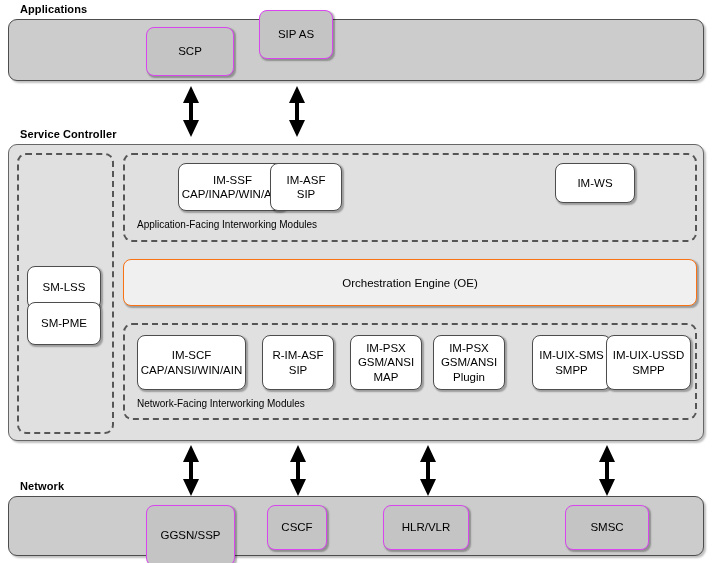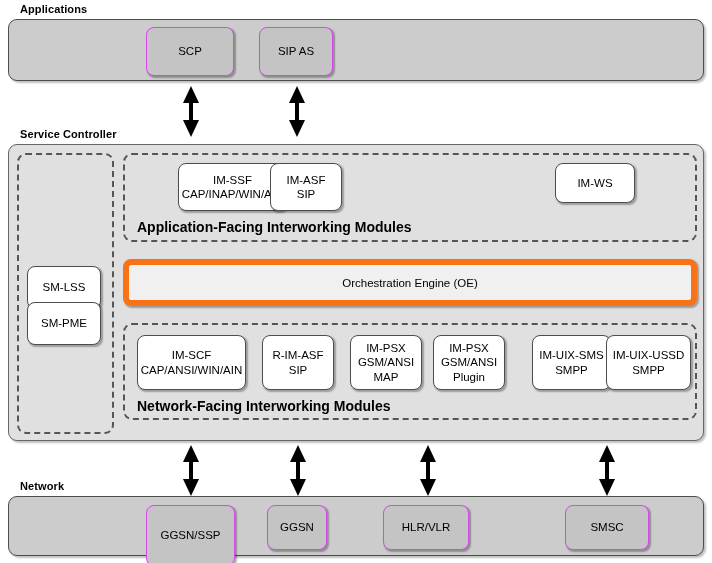--- a/index.html
+++ b/index.html
@@ -50,21 +50,21 @@
     border: 1px solid #d946ef;
     box-shadow: 1.5px 1.5px 1.5px rgba(0,0,0,0.3);
   }
   .node-white {
     background: #ffffff;
     border: 1px solid #4d4d4d;
     box-shadow: 1.5px 1.5px 1.5px rgba(0,0,0,0.3);
   }
   .node-oe {
     background: #f0f0f0;
-    border: 6px solid #f97316;
+    border: 1px solid #f97316;
     border-radius: 8px;
     box-shadow: 1.5px 1.5px 1.5px rgba(0,0,0,0.3);
     display: flex;
     align-items: center;
     justify-content: center;
     font-size: 11.5px;
     color: #000;
   }
 
   
@@ -76,40 +76,40 @@
   }
 
   
   .group-dashed {
     border: 2px dashed #555555;
     border-radius: 9px;
     background: transparent;
   }
   .group-label {
     position: absolute;
-    font-size: 14px;
-    font-weight: bold;
+    font-size: 10px;
+    font-weight: normal;
     color: #000;
     white-space: pre-line;
     line-height: 1.25;
   }
 
   
   .arrow { position: absolute; }
 </style>
 </head>
 <body>
 
 <div class="abs layer-label" style="left:20px; top:3px;">Applications</div>
 
 <div class="abs band" style="left:8px; top:19px; width:696px; height:62px;"></div>
 
 <div class="abs node node-gray" style="left:146px; top:27px; width:88px; height:49px;">SCP</div>
 
-<div class="abs node node-gray" style="left:259px; top:27px; width:74px; height:49px;">SIP AS</div>
+<div class="abs node node-gray" style="left:259px; top:10px; width:74px; height:49px;">SIP AS</div>
 
 <svg class="arrow" style="left:176px; top:84px;" width="30" height="55" viewBox="0 0 30 55">
   <path d="M15 2 L23 19 L17 19 L17 36 L23 36 L15 53 L7 36 L13 36 L13 19 L7 19 Z" fill="#000000"></path>
 </svg>
 
 <svg class="arrow" style="left:282px; top:84px;" width="30" height="55" viewBox="0 0 30 55">
   <path d="M15 2 L23 19 L17 19 L17 36 L23 36 L15 53 L7 36 L13 36 L13 19 L7 19 Z" fill="#000000"></path>
 </svg>
 
 <div class="abs layer-label" style="left:20px; top:128px;">Service Controller</div>
@@ -177,17 +177,17 @@
 <svg class="arrow" style="left:592px; top:443px;" width="30" height="55" viewBox="0 0 30 55">
   <path d="M15 2 L23 19 L17 19 L17 36 L23 36 L15 53 L7 36 L13 36 L13 19 L7 19 Z" fill="#000000"></path>
 </svg>
 
 <div class="abs layer-label" style="left:20px; top:480px;">Network</div>
 
 <div class="abs band" style="left:8px; top:496px; width:696px; height:60px;"></div>
 
 <div class="abs node node-gray" style="left:146px; top:505px; width:89px; height:61px;">GGSN/SSP</div>
 
-<div class="abs node node-gray" style="left:267px; top:505px; width:60px; height:45px;">GGSN</div>
+<div class="abs node node-gray" style="left:267px; top:505px; width:60px; height:45px;">CSCF</div>
 
 <div class="abs node node-gray" style="left:383px; top:505px; width:86px; height:45px;">HLR/VLR</div>
 
 <div class="abs node node-gray" style="left:565px; top:505px; width:84px; height:45px;">SMSC</div>
 
 </body></html>

